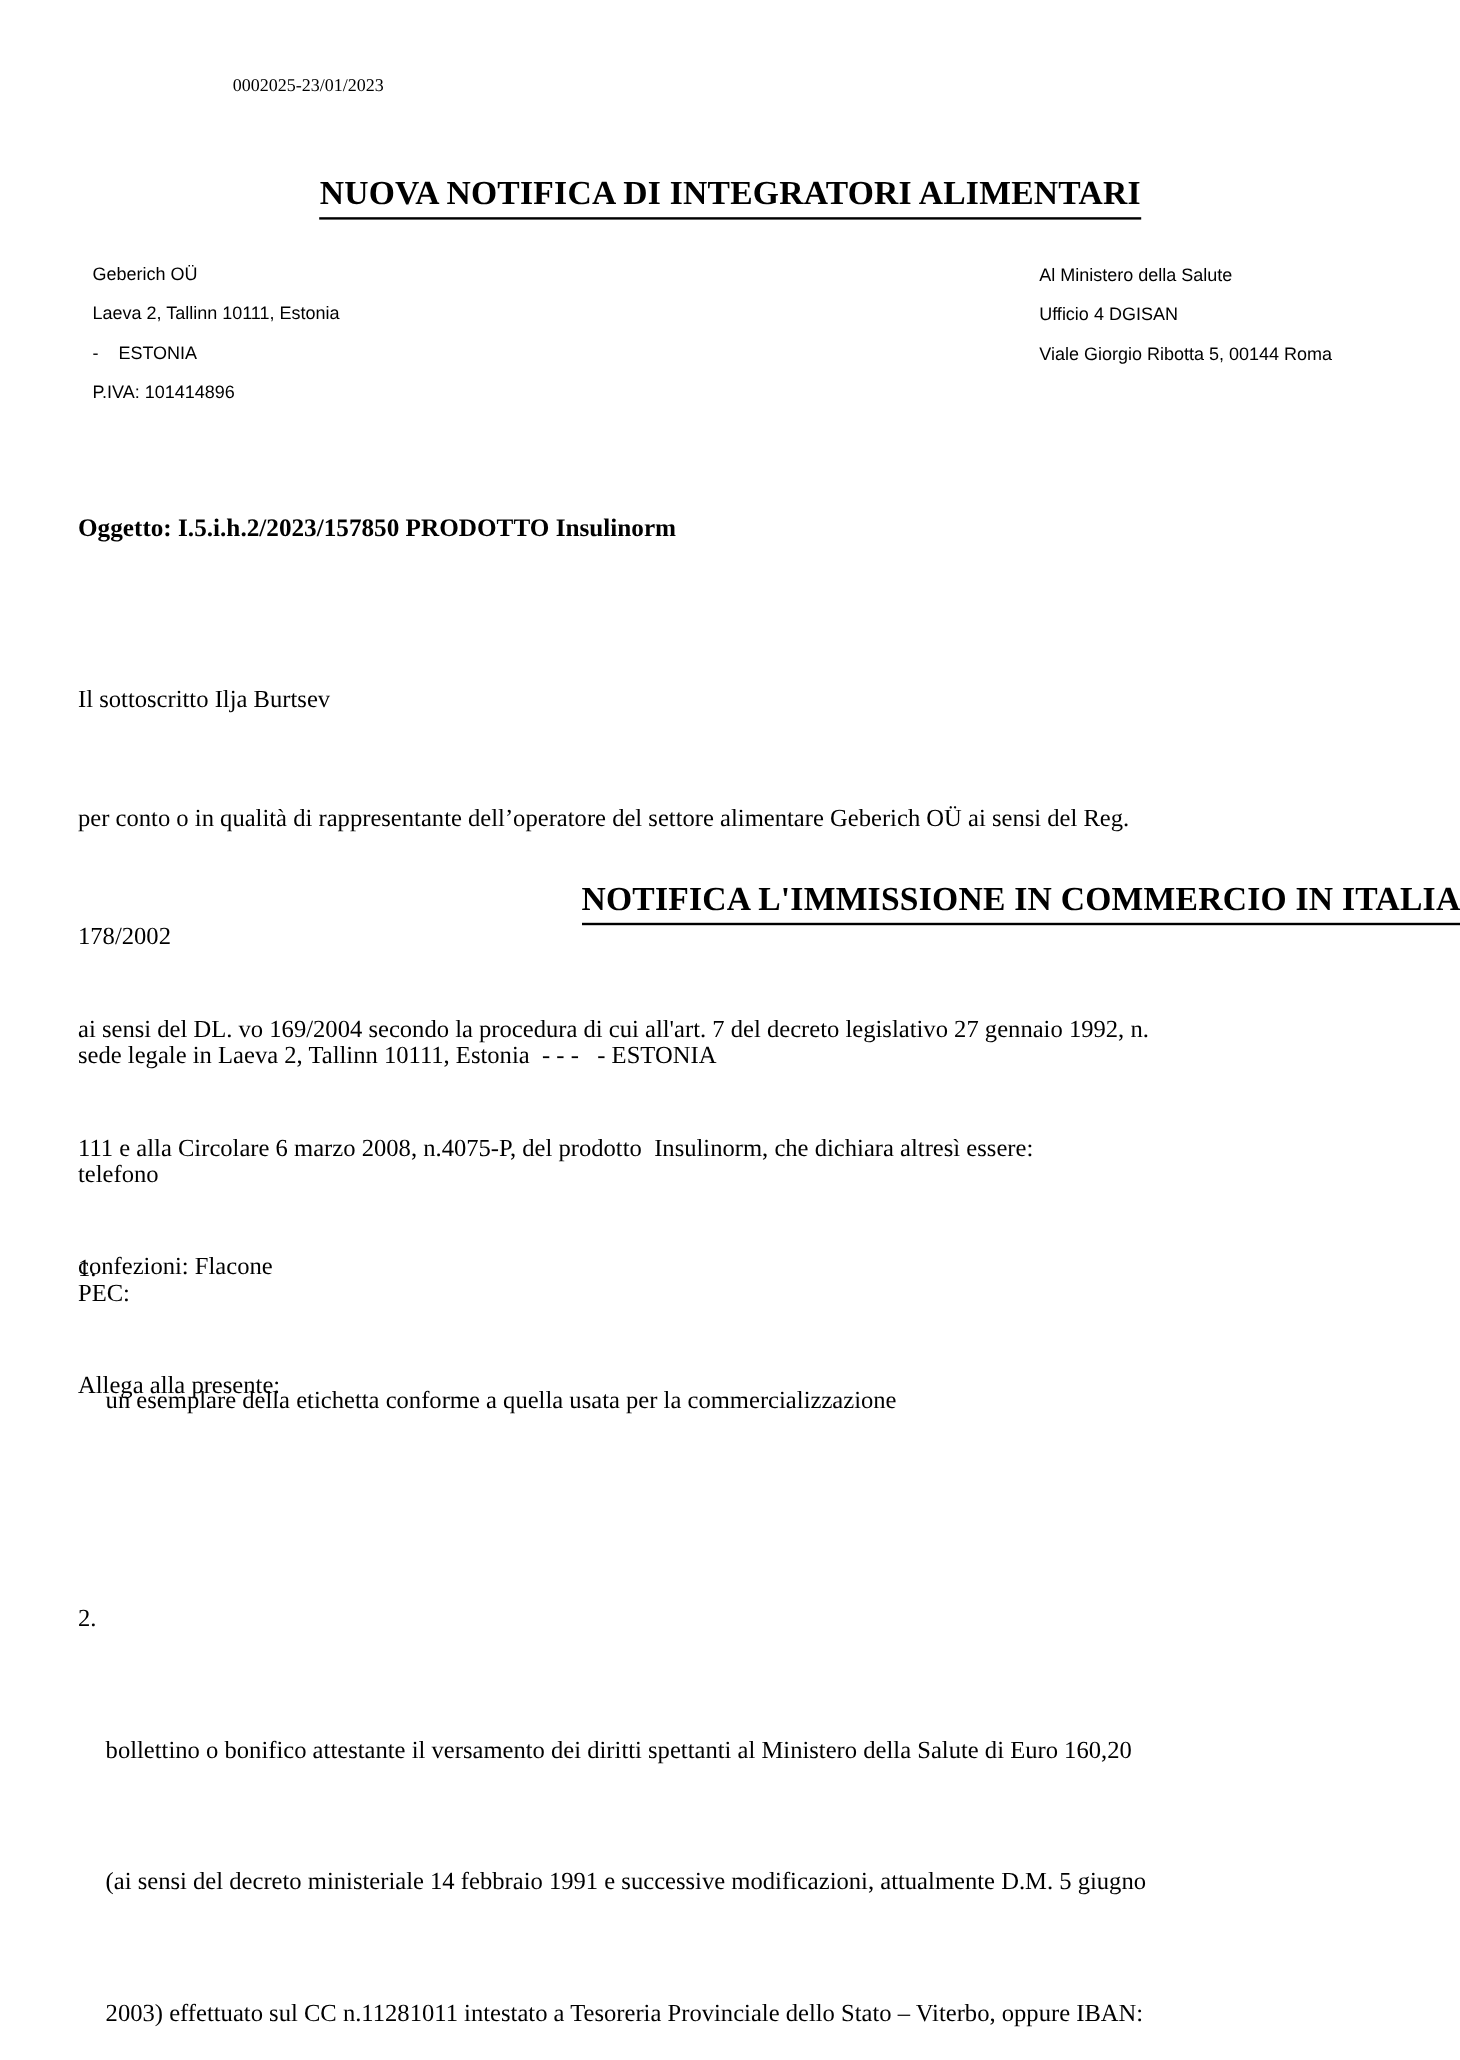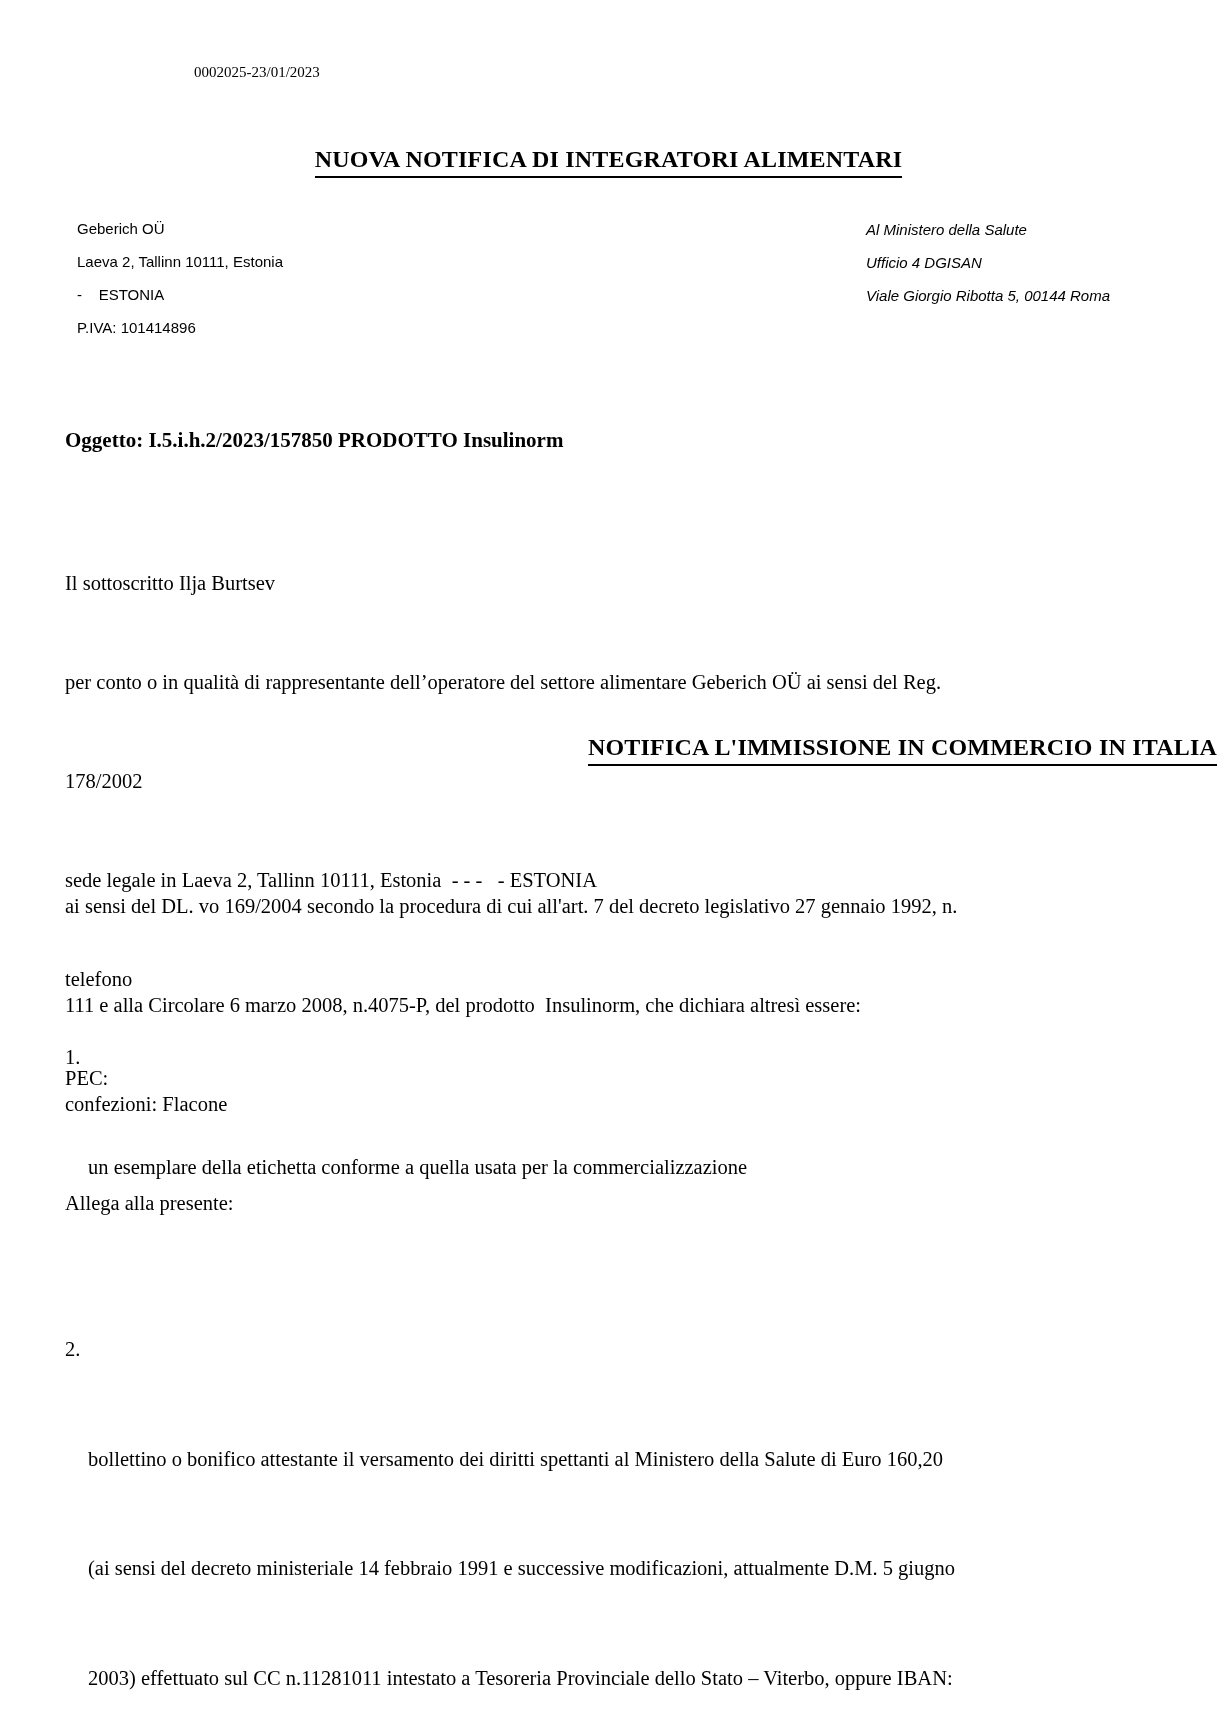--- a/index.html
+++ b/index.html
@@ -15,54 +15,54 @@
   .ref {
     position:absolute; left:194px; top:64px;
     font-size:15px; color:#000;
   }
   .title-row {
     position:absolute; left:0; top:146px; width:100%;
     text-align:center;
   }
   .doc-title {
     display:inline-block;
-    font-weight:bold; font-size:24px;
+    font-weight:bold; font-size:28px;
     border-bottom:2px solid #000;
     padding-bottom:3px;
     letter-spacing:0.2px;
   }
   .sender {
     position:absolute; left:77px; top:216px;
     font-family:"Liberation Sans", sans-serif;
     font-size:15px; line-height:25px;
   }
   .sender p { margin:0 0 8px 0; white-space:pre-wrap; }
   .recipient {
     position:absolute; left:866px; top:217px; width:272px;
     font-family:"Liberation Sans", sans-serif;
     font-size:15px; line-height:25px;
   }
-  .recipient p { margin:0 0 8px 0;font-style:italic; }
+  .recipient p { margin:0 0 8px 0; }
   .recipient .dept { margin:0 0 8px 0; }
   .subject {
     position:absolute; left:65px; top:424px;
     font-weight:bold; font-size:21px; line-height:33px;
     white-space:pre-wrap;
   }
   .para {
     position:absolute; left:65px; width:1100px;
     font-size:20.5px; line-height:33px;
     white-space:pre-wrap;
   }
   .para1 { top:501px; }
   .h2-row {
     position:absolute; left:0; top:734px; width:100%;
     text-align:right;
   }
-  .para2 { top:824px; }
+  .para2 { top:776px; }
   .list {
     position:absolute; left:65px; top:966px; width:1105px;
     font-size:20.5px; line-height:36.5px;
     white-space:pre-wrap;
   }
   .list .item { position:relative; padding-left:23px; }
   .list .marker { position:absolute; left:0; top:0; }
 </style>
 </head>
 <body>

